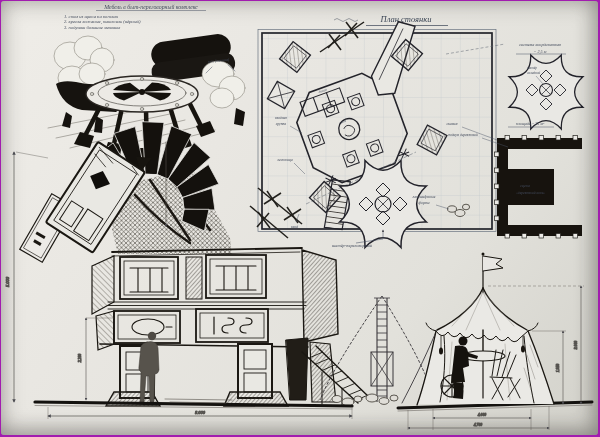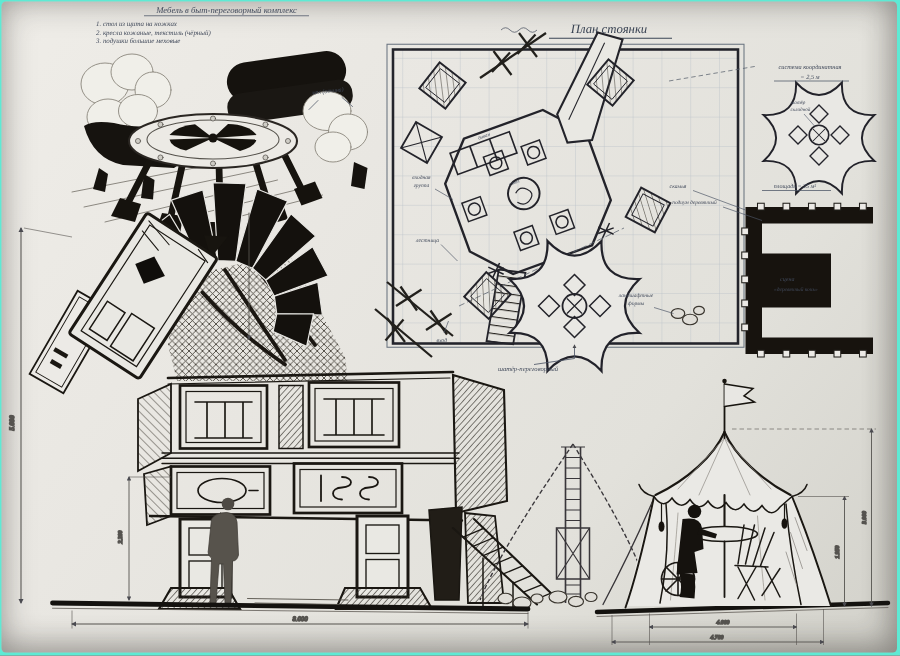--- a/index.html
+++ b/index.html
@@ -1,16 +1,16 @@
 <!DOCTYPE html>
 <html><head>
 <meta charset="utf-8">
 <style>
   html,body{margin:0;padding:0;background:#8d8c88;}
-  .photo{position:relative;width:600px;height:437px;overflow:hidden;background:#5eead4;}
+  .photo{position:relative;width:600px;height:437px;overflow:hidden;background:#a21caf;}
   .paper{position:absolute;left:1px;top:1px;width:597px;height:434px;border-radius:3px;
     background:linear-gradient(128deg,#efede8 0%,#e9e7e2 35%,#e2e1db 70%,#d2d1ca 100%);
     box-shadow:inset 0 0 22px rgba(40,38,34,.38), inset -6px -8px 18px rgba(60,58,52,.18);}
   svg{position:absolute;left:0;top:0;}
   text{font-family:"Liberation Serif", serif;font-style:italic;fill:#40495a;}
   .dim{fill:#4e4c50;font-style:italic;}
   .ttl{fill:#3a4454;}
 </style>
 </head>
 <body>

